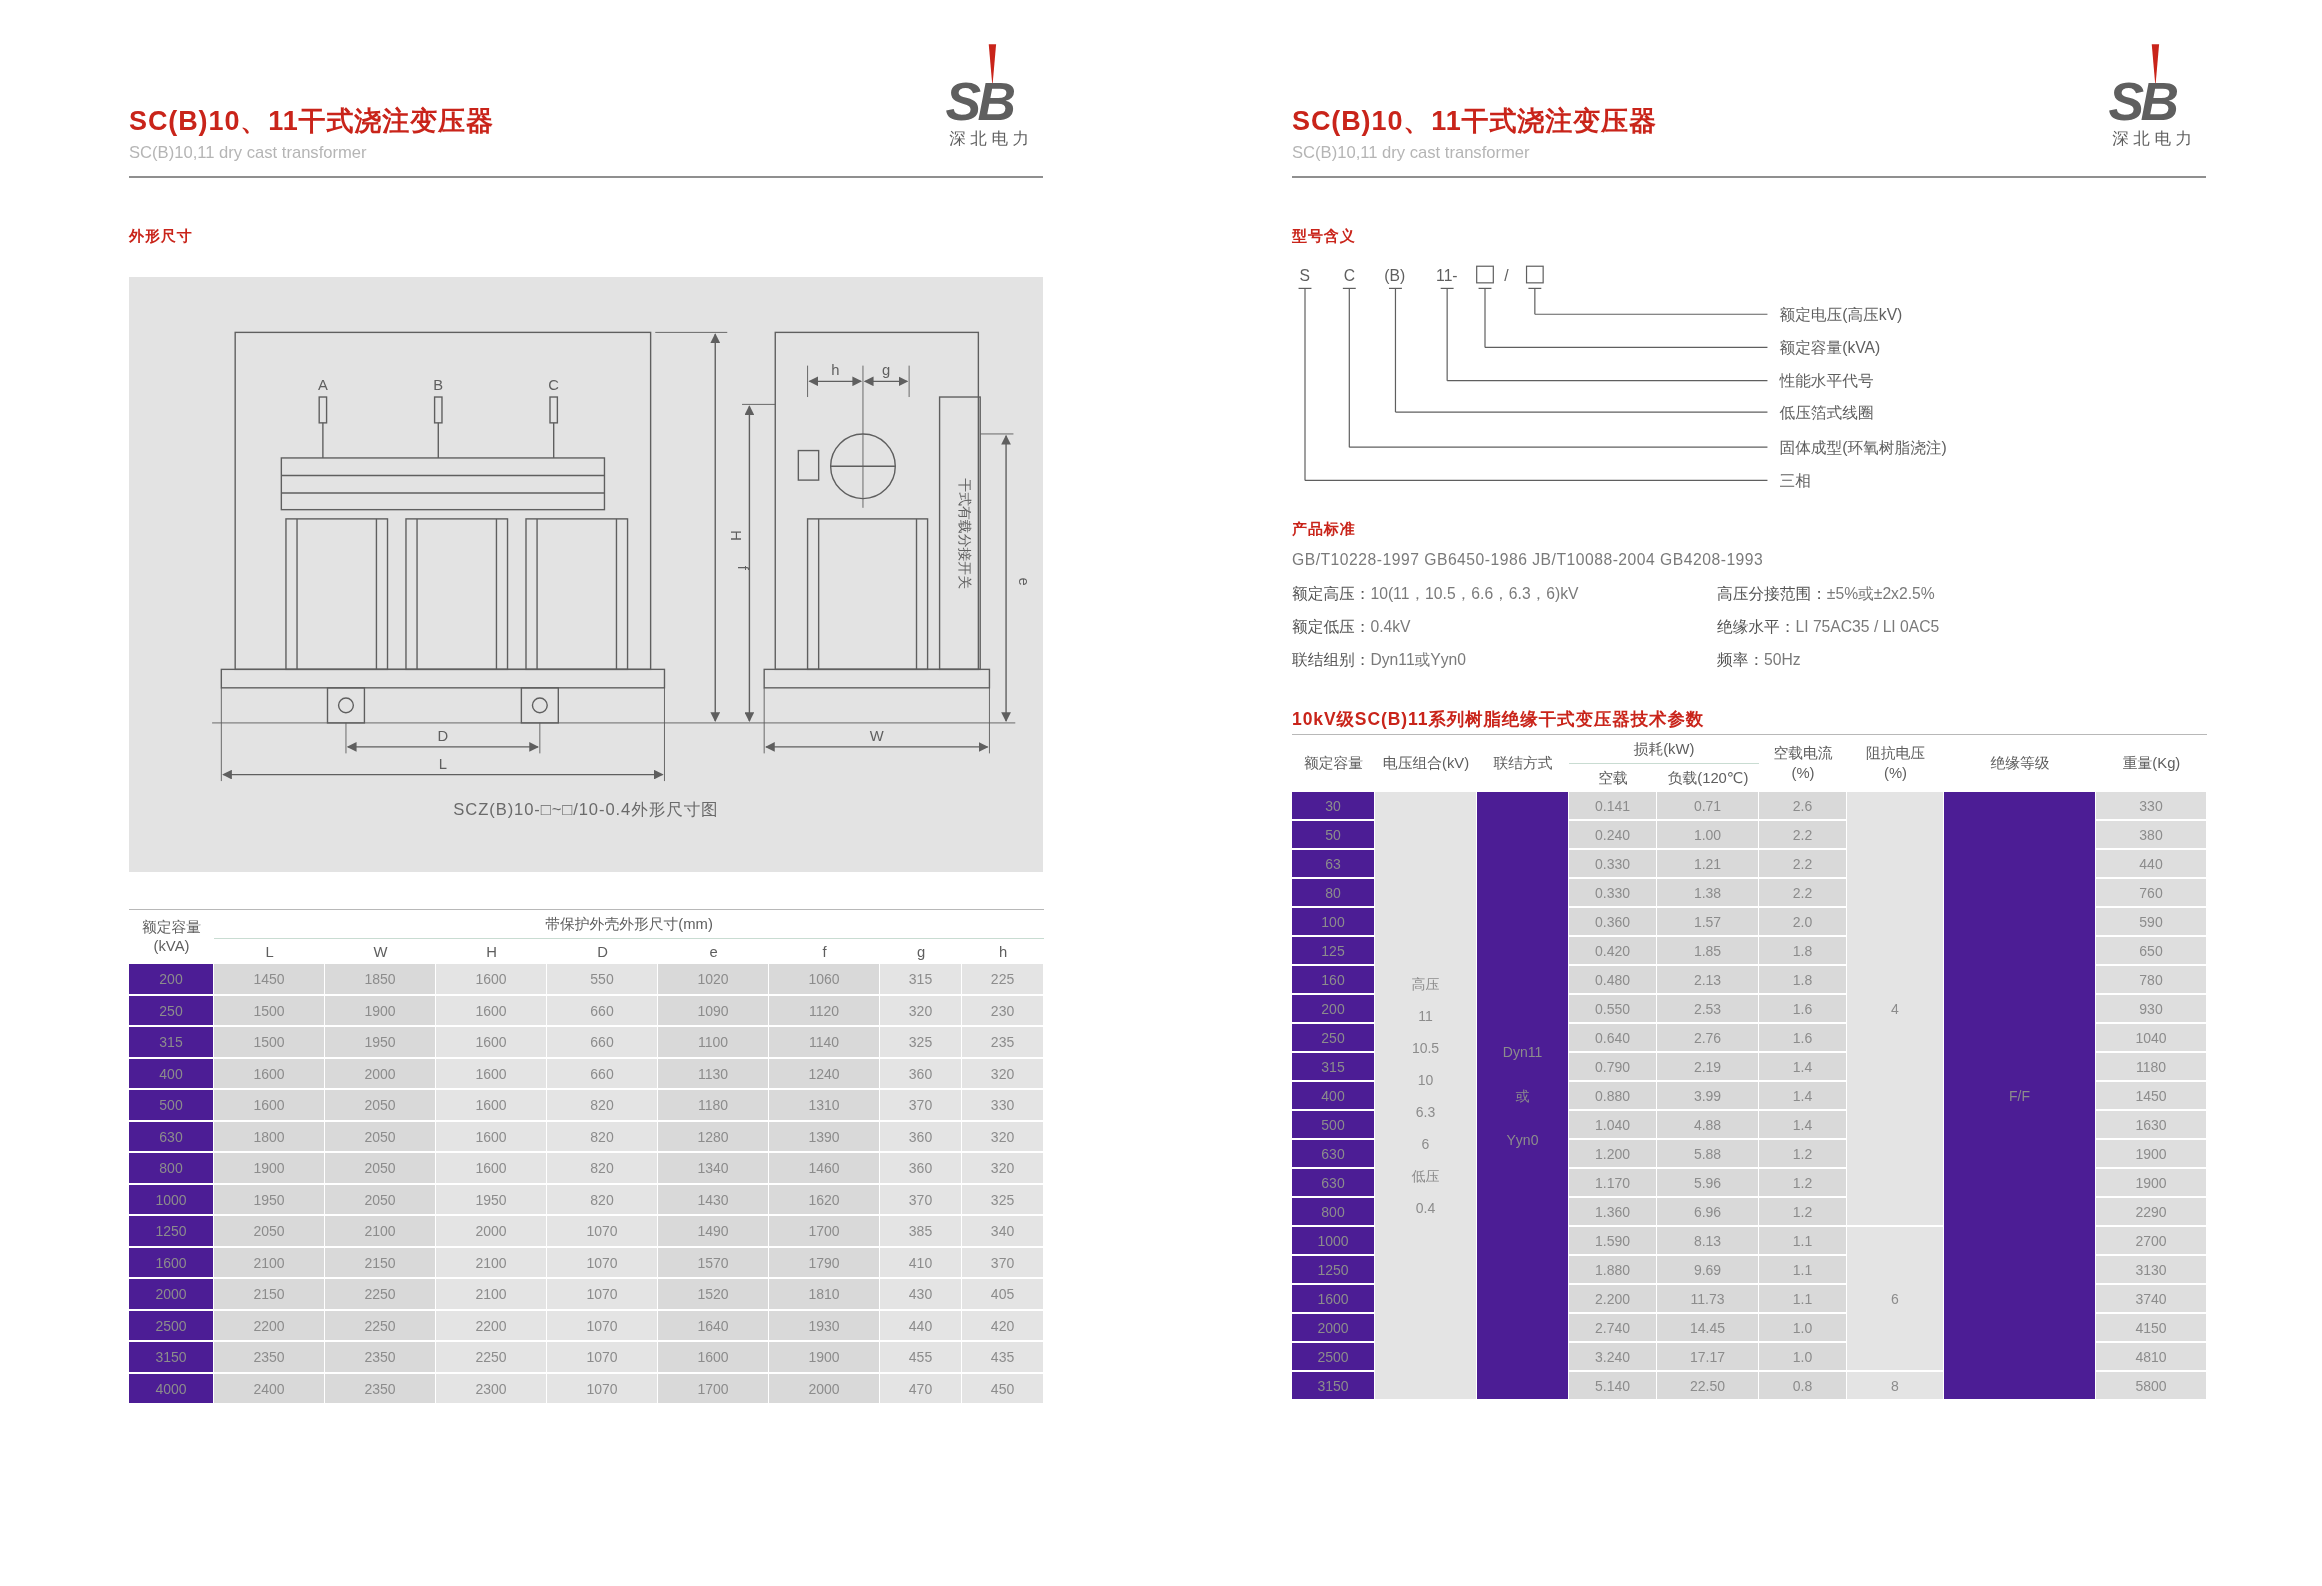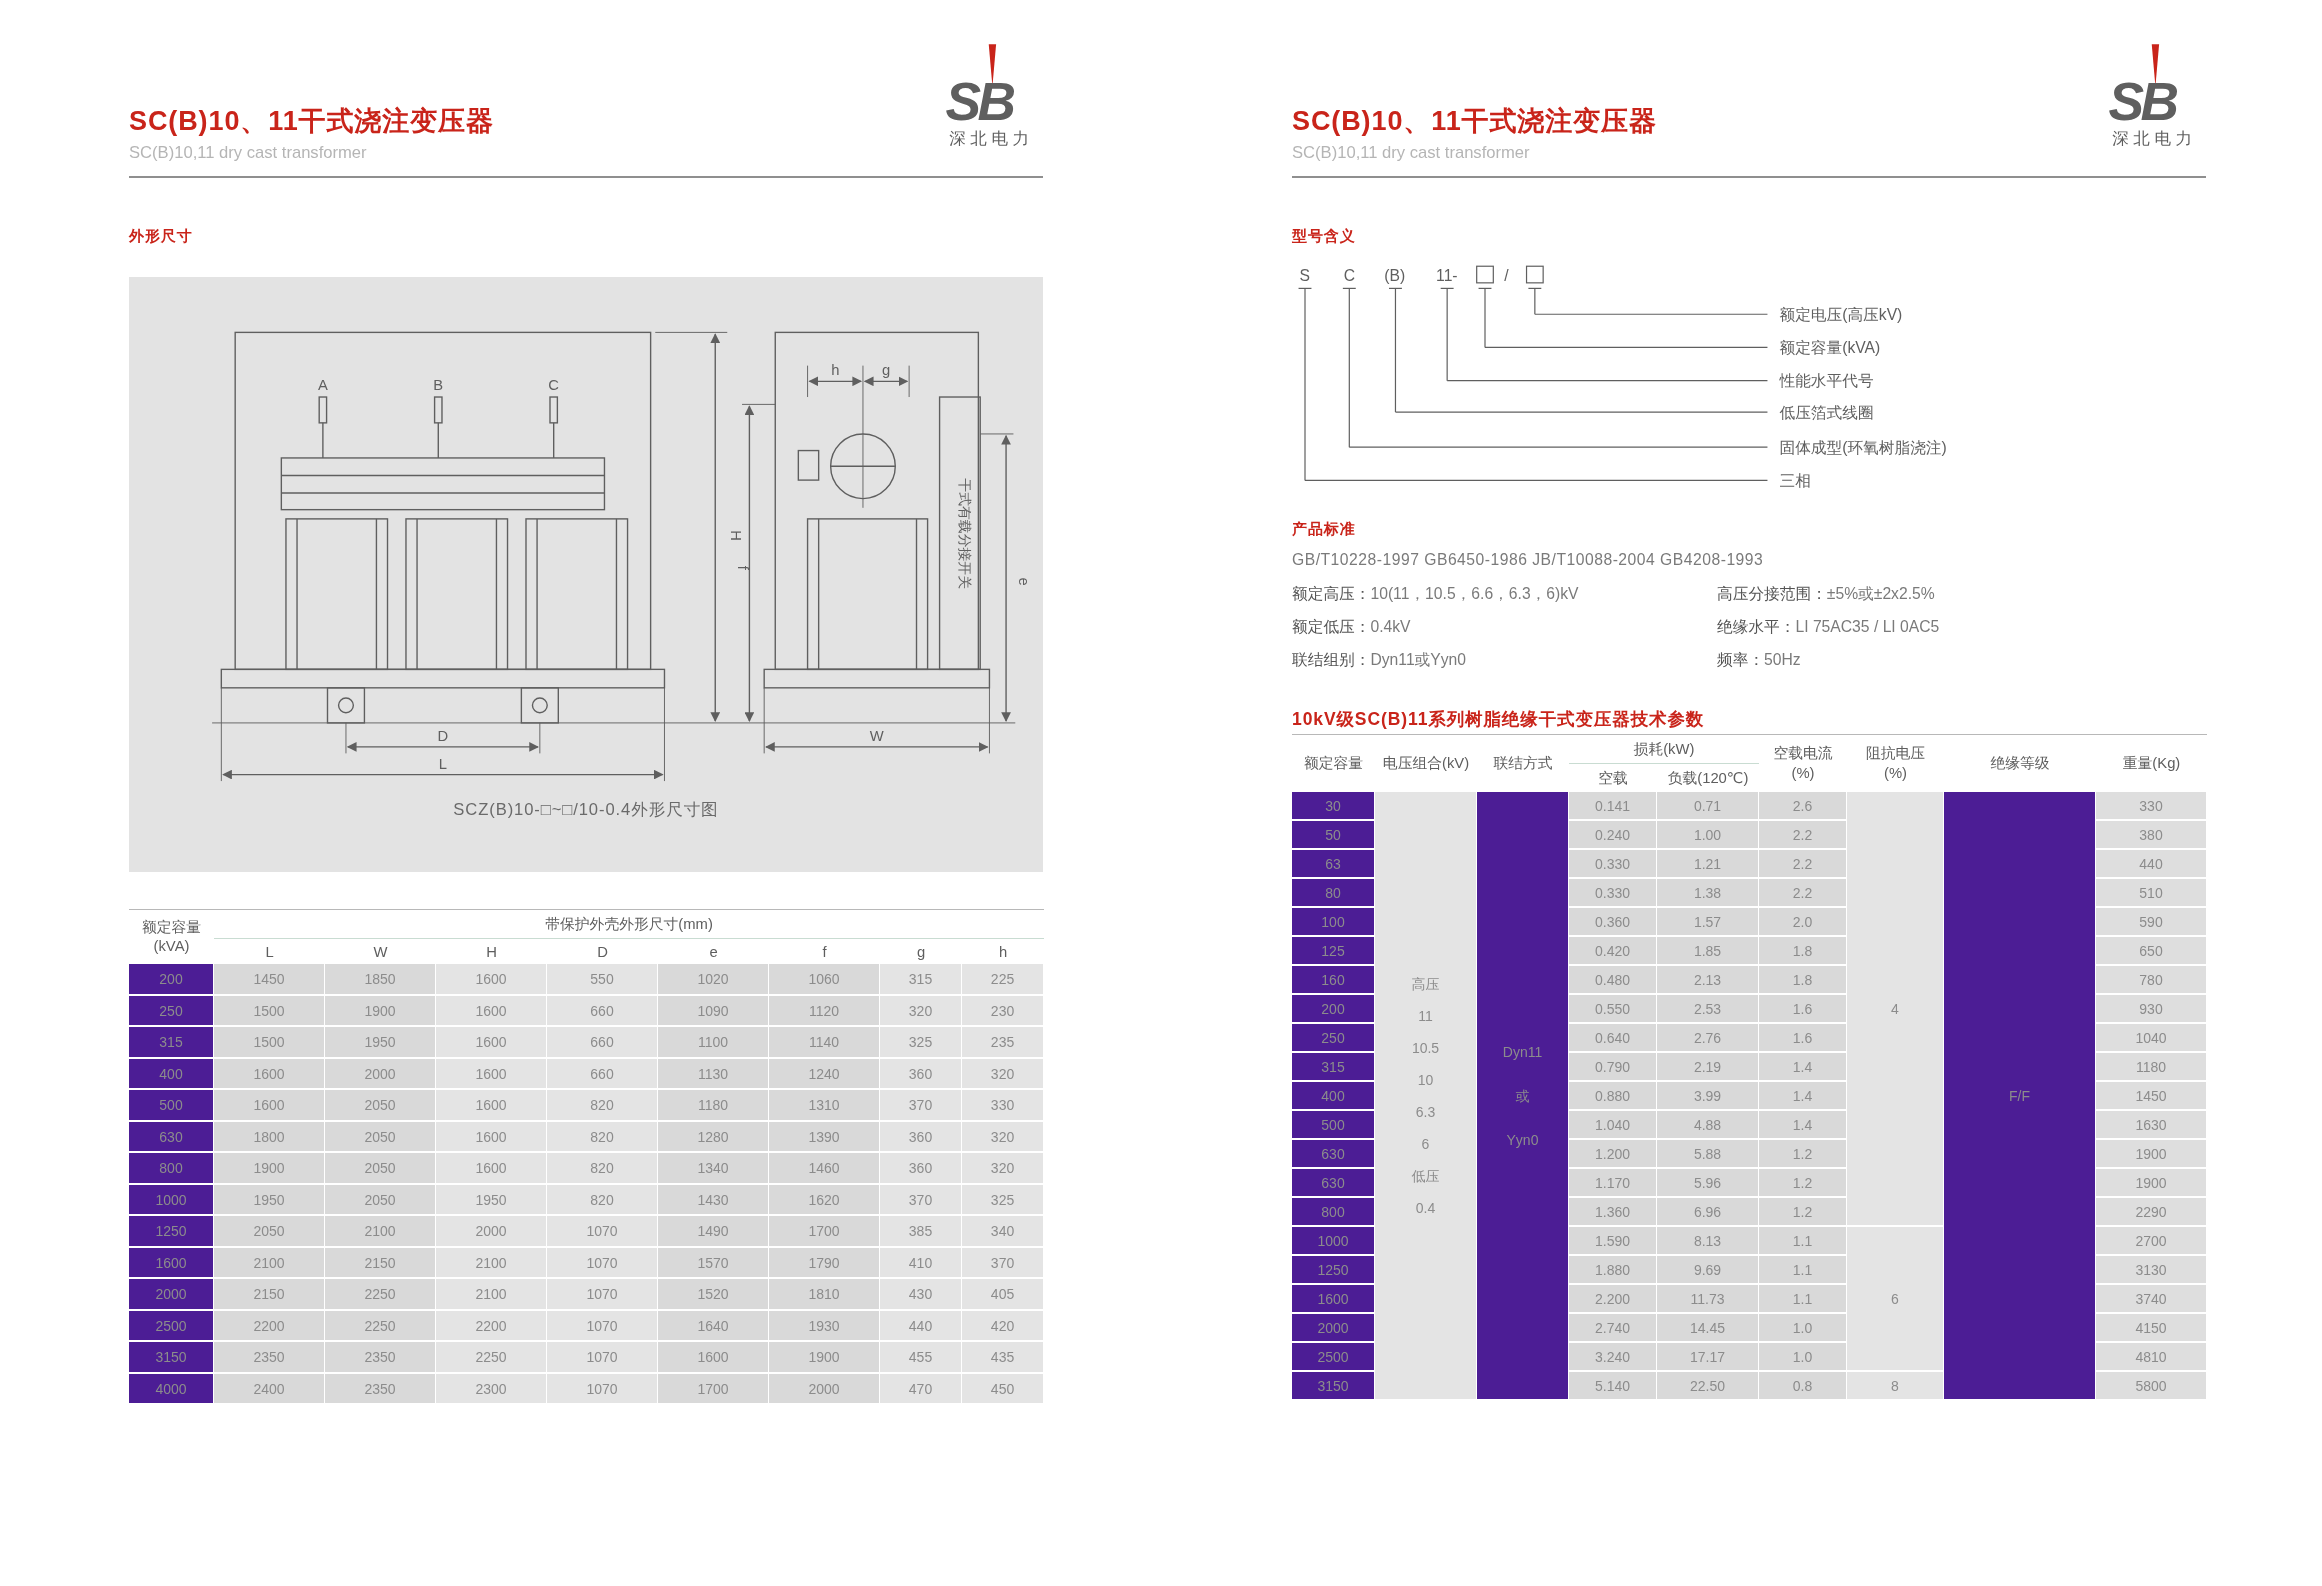--- a/index.html
+++ b/index.html
@@ -480,21 +480,21 @@
             <td class="shade-b">0.330</td>
             <td class="shade-b">1.21</td>
             <td class="shade-b">2.2</td>
             <td class="shade-d">440</td>
           </tr>
           <tr>
             <td class="shade-a">80</td>
             <td class="shade-b">0.330</td>
             <td class="shade-b">1.38</td>
             <td class="shade-b">2.2</td>
-            <td class="shade-d">510</td>
+            <td class="shade-d">760</td>
           </tr>
           <tr>
             <td class="shade-a">100</td>
             <td class="shade-b">0.360</td>
             <td class="shade-b">1.57</td>
             <td class="shade-b">2.0</td>
             <td class="shade-d">590</td>
           </tr>
           <tr>
             <td class="shade-a">125</td>

